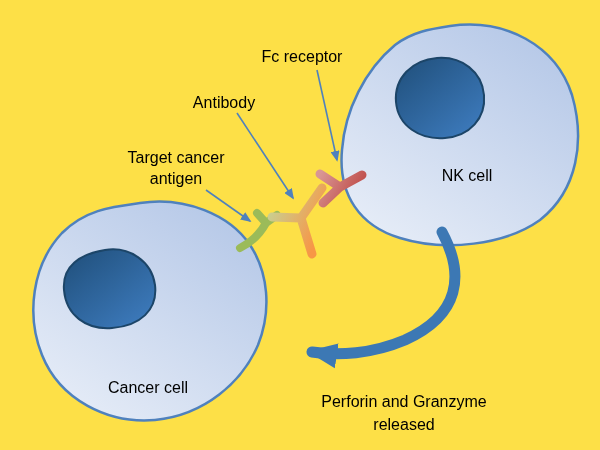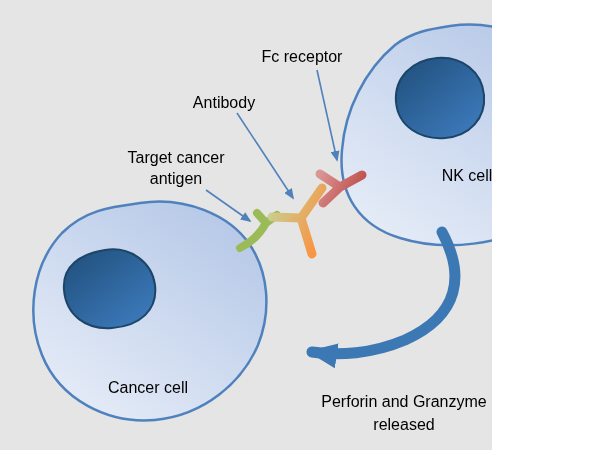--- a/index.html
+++ b/index.html
@@ -3,23 +3,23 @@
 <meta charset="utf-8">
 <style>
   html, body {
     margin: 0;
     padding: 0;
     background: #ffffff;
     font-family: "Liberation Sans", sans-serif;
   }
   .canvas {
     position: relative;
-    width: 492px;
+    width: 600px;
     height: 450px;
-    background: #e5e5e5;
+    background: #fde047;
     overflow: hidden;
   }
   svg { display: block; }
   text {
     font-family: "Liberation Sans", sans-serif;
     font-size: 16px;
     fill: #000000;
   }
 </style>
 </head>

